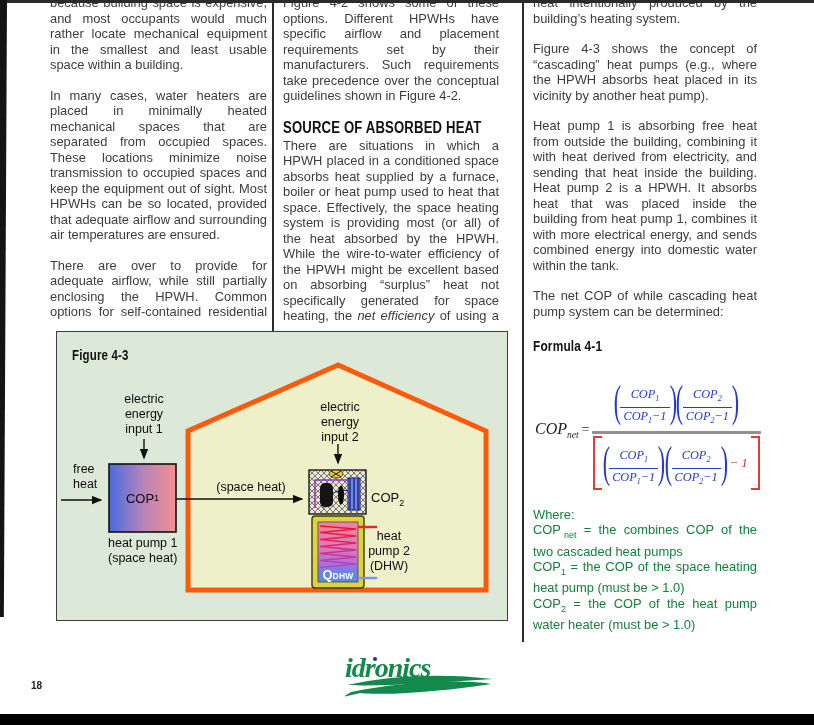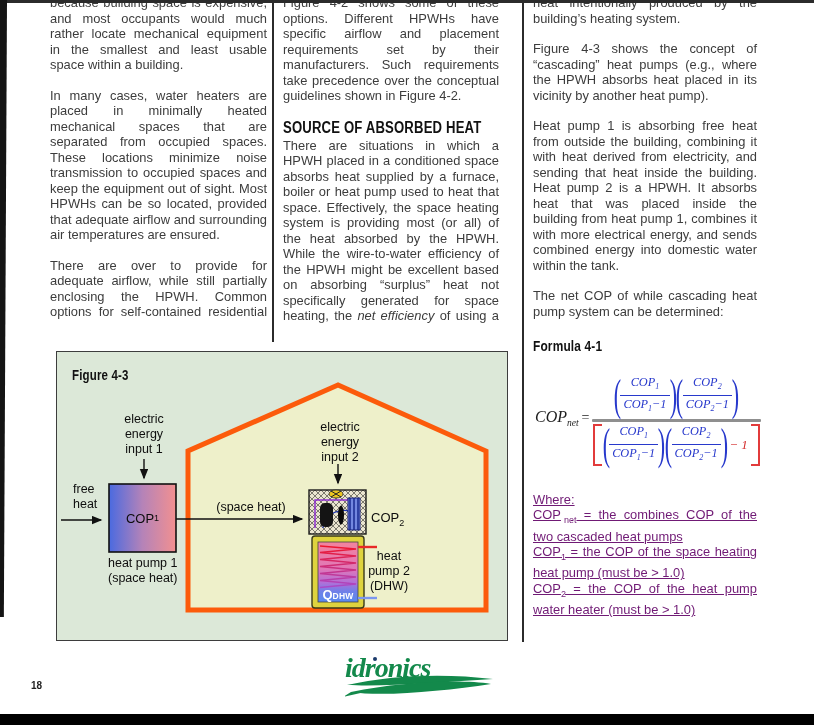--- a/index.html
+++ b/index.html
@@ -31,38 +31,38 @@
   .formula{display:flex;align-items:center;margin:21px 0 0 2px;white-space:nowrap;
            font-family:"Liberation Serif",serif;}
   .f-lhs{font-style:italic;font-size:16px;color:#1d1d1d;}
   .f-lhs sub{font-size:9.5px;font-style:italic;}
   .f-eq{font-style:normal;font-size:14px;color:#1d1d1d;margin:0 2px 0 3px;}
   .mf{display:inline-flex;flex-direction:column;align-items:center;}
   .mf-row{display:flex;align-items:center;justify-content:center;}
   .mf-bar{height:3px;background:#8f8f8f;align-self:stretch;margin:2px 0;border-radius:1px;}
   .sfrac{display:inline-flex;flex-direction:column;align-items:center;font-style:italic;
          color:#2839cc;font-size:12.3px;line-height:14px;}
-  .sfrac .sn{padding:0 3px 1px 3px;}
+  .sfrac .sn{padding:0 3px 1px 3px;margin-top:12px;}
   .sfrac .sd{border-top:1.4px solid #2839cc;padding:1px 3px 0 3px;}
   .sfrac sub{font-size:8px;}
   .bigp{font-size:44px;line-height:36px;color:#2839cc;display:inline-block;
         transform:scaleX(.5);margin:0 -4px;font-style:normal;}
   .rb{width:7px;align-self:stretch;margin:0 1px;}
   .rb-l{border-left:2.2px solid #e23b3b;border-top:2.2px solid #e23b3b;border-bottom:2.2px solid #e23b3b;}
   .rb-r{border-right:2.2px solid #e23b3b;border-top:2.2px solid #e23b3b;border-bottom:2.2px solid #e23b3b;}
   .red-m1{color:#d43030;font-style:italic;font-size:13px;margin:0 2px 0 2px;}
 
   
-  .where{margin-top:26px;font-size:12.9px;line-height:15.6px;color:#701a75;text-decoration:underline;}
+  .where{margin-top:17px;font-size:12.9px;line-height:15.6px;color:#15803d;}
   .where p{margin:0;text-align:justify;}
   .where sub{font-size:9px;}
   .sub-net{margin-left:3px;}
 
   
-  .figure{position:absolute;left:56px;top:351px;width:452px;height:290px;
+  .figure{position:absolute;left:56px;top:331px;width:452px;height:290px;
           background:#dce8d8;border:1.5px solid #3d3d3d;box-sizing:border-box;z-index:2;}
   .fig-title{position:absolute;left:15px;top:15px;font-size:14px;color:#0d0d0d;}
   .flabel{position:absolute;font-size:12.5px;line-height:15px;color:#0e0e0e;white-space:pre-line;}
   .fcenter{text-align:center;transform:translateX(-50%);}
   .cop-box-label{position:absolute;left:52px;top:132px;width:67px;height:68px;display:flex;
                  align-items:center;justify-content:center;font-size:13px;color:#0d0d0d;}
   .cop-box-label sub,.cop2 sub{font-size:9px;}
   .cop2{position:absolute;left:314px;top:158px;font-size:13px;color:#0d0d0d;}
   .qdhw{position:absolute;left:259px;top:235px;width:44px;text-align:center;color:#fff;
         font-weight:bold;font-size:13px;}

